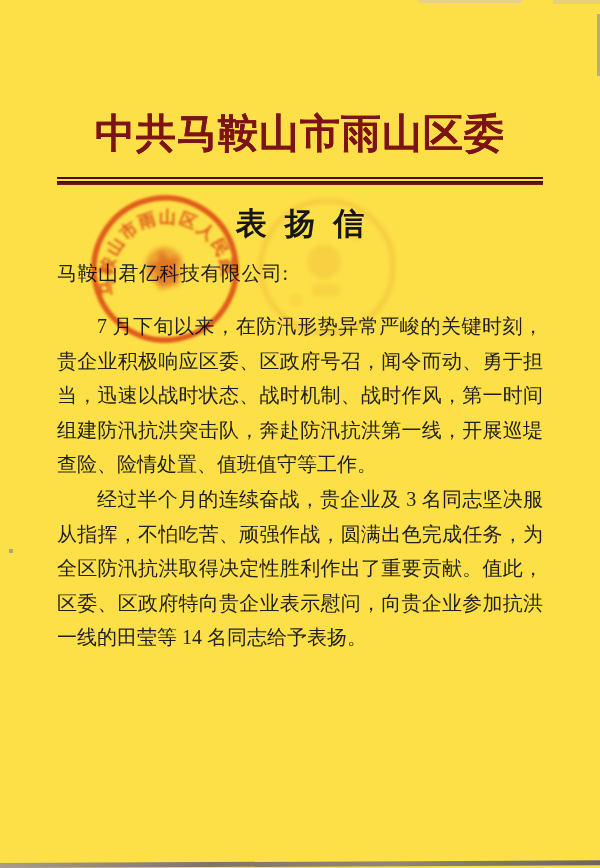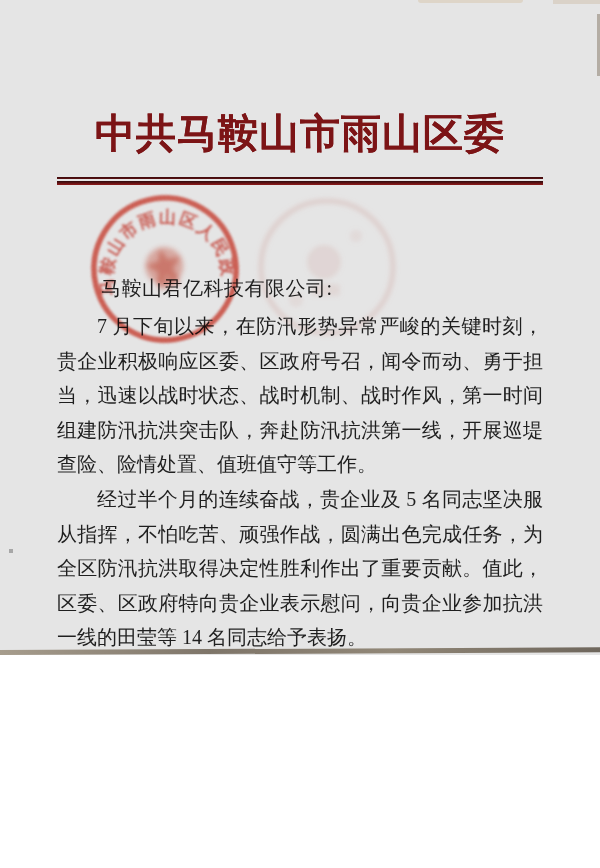--- a/index.html
+++ b/index.html
@@ -1,19 +1,19 @@
 <!DOCTYPE html>
 <html><head>
 <meta charset="utf-8">
 <style>
   html,body{margin:0;padding:0;background:#ffffff;}
   .page{
     position:relative;
-    width:600px;height:655px;
-    background:#e5e5e5;
+    width:600px;height:868px;
+    background:#fde047;
     overflow:hidden;
     font-family:"Liberation Serif","DejaVu Serif",serif;
   }
   
   .org-title{
     position:absolute;top:108px;left:0;width:600px;
     text-align:center;
     font-size:40px;line-height:52px;font-weight:bold;
     color:#7c1416;
     letter-spacing:1px;
@@ -25,22 +25,22 @@
   .rule-thick{height:4px;background:linear-gradient(to bottom,#2e0a0c,#8f1a1a);}
   
   .letter-title{
     position:absolute;top:203px;left:0;width:600px;
     text-align:center;
     font-size:31px;font-weight:bold;color:#161616;
     letter-spacing:5px;
     padding-left:5px;box-sizing:border-box;
   }
   .salutation{
-    position:absolute;top:275px;left:57px;width:486px;
-    font-size:20px;color:#1f1f1f;letter-spacing:0.5px;margin-left:44px;
+    position:absolute;top:260px;left:57px;width:486px;
+    font-size:20px;color:#1f1f1f;letter-spacing:0.5px;
   }
   .body-text{
     position:absolute;top:309px;left:57px;width:486px;
     font-size:20px;line-height:34.6px;color:#1f1f1f;
     text-align:justify;text-justify:inter-ideograph;
   }
   .body-text p{margin:0;text-indent:2em;}
   
   .seal{
     position:absolute;left:86px;top:190px;width:158px;height:158px;
@@ -79,26 +79,27 @@
 <div class="page">
 
   <div class="org-title">中共马鞍山市雨山区委</div>
 
   <div class="rules">
     <div class="rule-thin"></div>
     <div class="rule-gap"></div>
     <div class="rule-thick"></div>
   </div>
 
+  <div class="letter-title">表 扬 信</div>
 
   <div class="salutation">马鞍山君亿科技有限公司:</div>
 
   <div class="body-text">
     <p>7 月下旬以来，在防汛形势异常严峻的关键时刻，贵企业积极响应区委、区政府号召，闻令而动、勇于担当，迅速以战时状态、战时机制、战时作风，第一时间组建防汛抗洪突击队，奔赴防汛抗洪第一线，开展巡堤查险、险情处置、值班值守等工作。</p>
-    <p>经过半个月的连续奋战，贵企业及 5 名同志坚决服从指挥，不怕吃苦、顽强作战，圆满出色完成任务，为全区防汛抗洪取得决定性胜利作出了重要贡献。值此，区委、区政府特向贵企业表示慰问，向贵企业参加抗洪一线的田莹等 14 名同志给予表扬。</p>
+    <p>经过半个月的连续奋战，贵企业及 3 名同志坚决服从指挥，不怕吃苦、顽强作战，圆满出色完成任务，为全区防汛抗洪取得决定性胜利作出了重要贡献。值此，区委、区政府特向贵企业表示慰问，向贵企业参加抗洪一线的田莹等 14 名同志给予表扬。</p>
   </div>
 
   <div class="ghost-seal">
     <svg width="150" height="150" viewBox="0 0 150 150">
       <defs>
         <filter id="gblur" x="-30%" y="-30%" width="160%" height="160%">
           <feGaussianBlur stdDeviation="2.2"></feGaussianBlur>
         </filter>
       </defs>
       <g filter="url(#gblur)">

